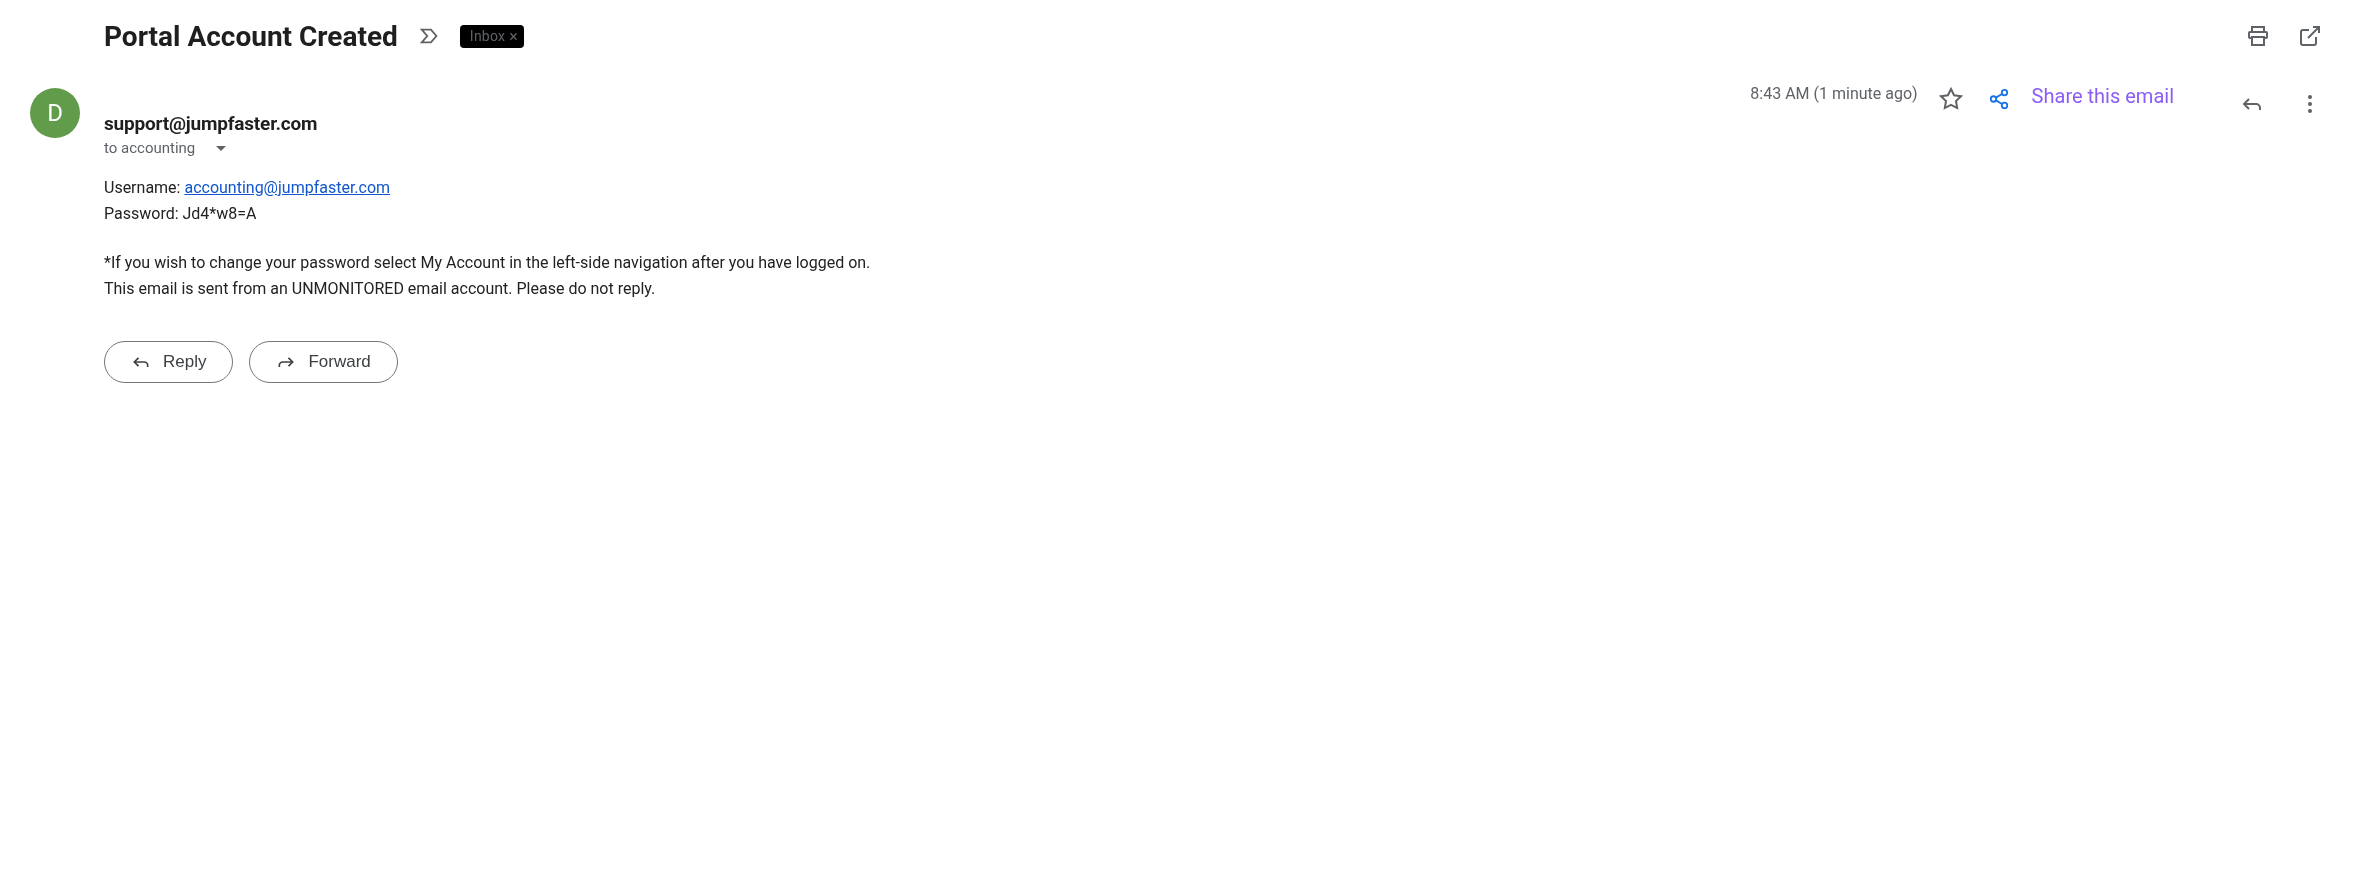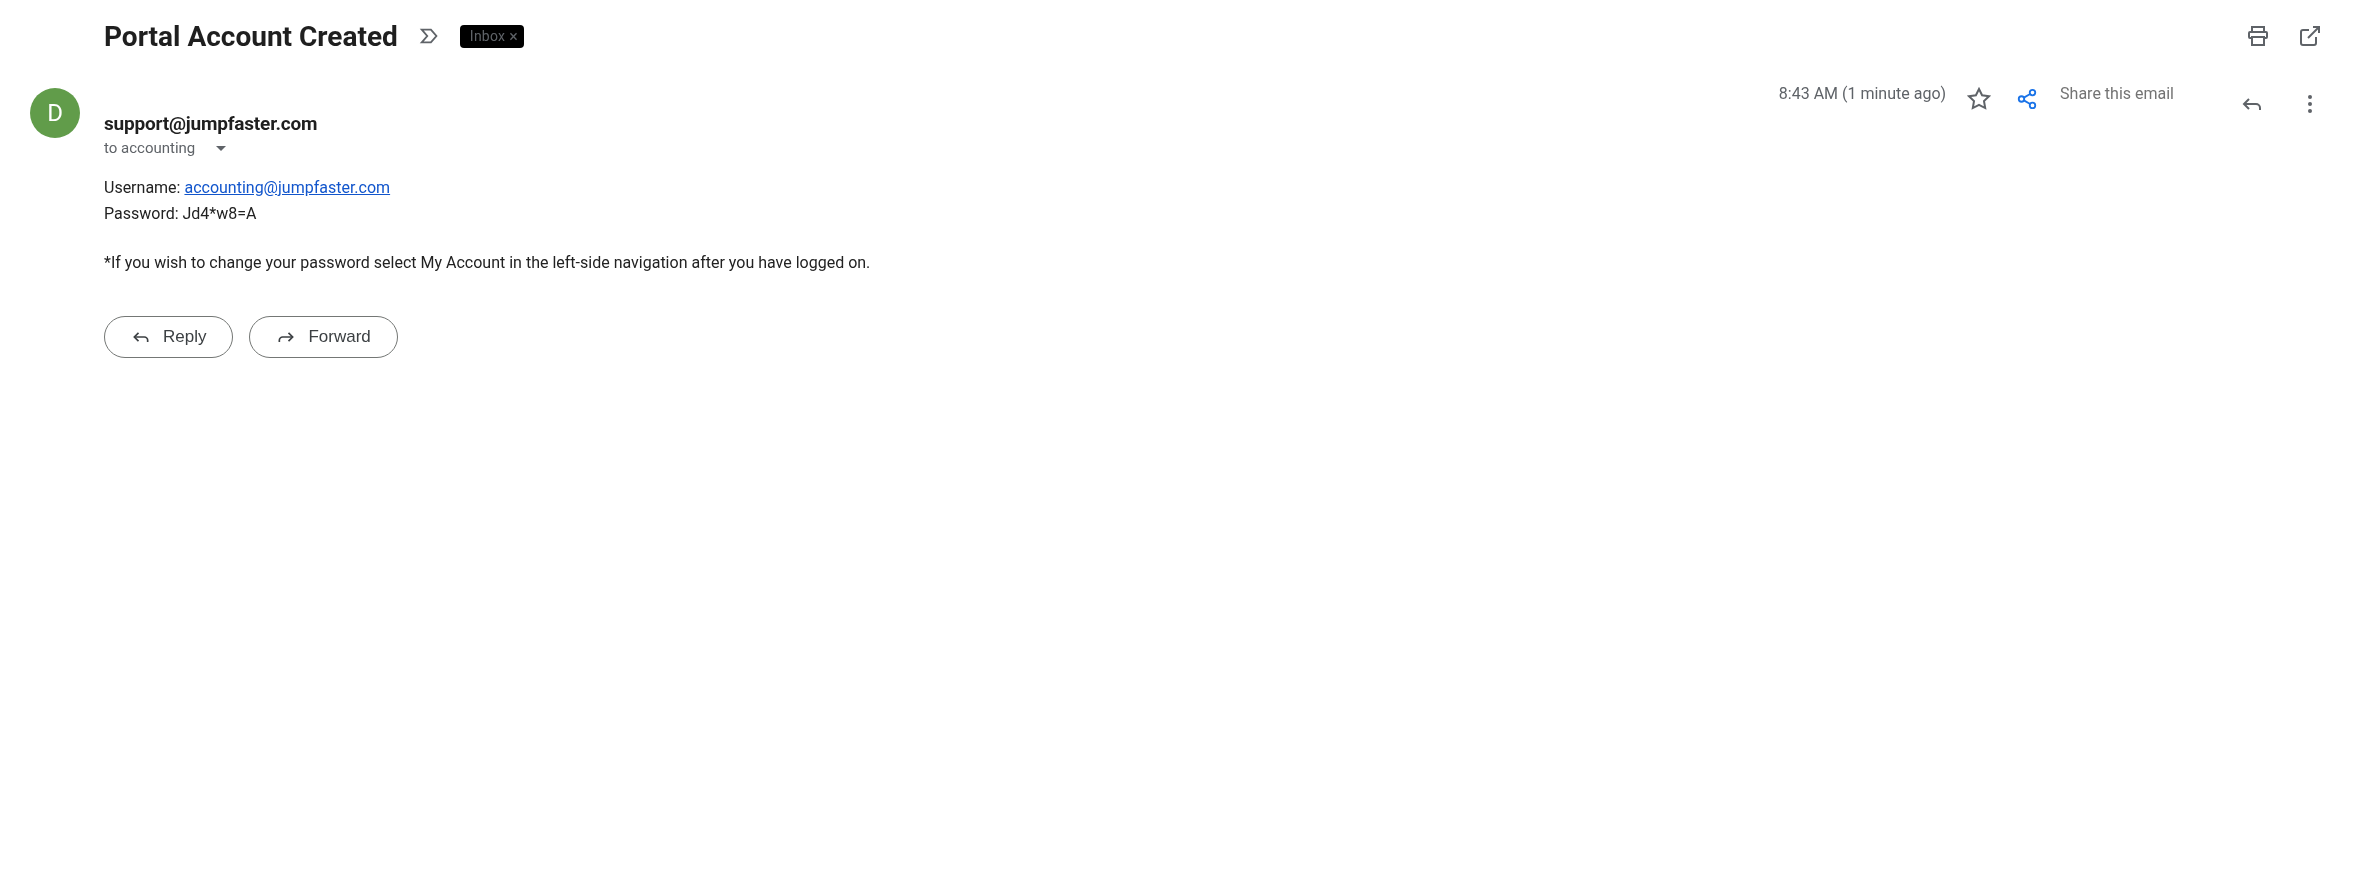--- a/index.html
+++ b/index.html
@@ -103,22 +103,22 @@
       display: flex;
       align-items: flex-start;
       gap: 18px;
     }
     .timestamp {
       font-size: 16px;
       color: #5f6368;
       white-space: nowrap;
     }
     .share-link {
-      color: #737373;
-      font-size: 16px;
+      color: #8b5cf6;
+      font-size: 20px;
       text-decoration: none;
       cursor: pointer;
     }
     .body-content {
       margin-left: 74px;
       margin-top: 18px;
       font-size: 16px;
       color: #222;
       line-height: 1.6;
       max-width: 1300px;
@@ -233,20 +233,21 @@
       <span>Username: </span><a href="#">accounting@jumpfaster.com</a>
     </p>
     <p>
       <span>Password: </span><span>Jd4*w8=A</span>
     </p>
   </div>
 
 
   <p class="body-block">*If you wish to change your password select My Account in the left-side navigation after you have logged on.</p>
 
+  <p class="body-block">This email is sent from an UNMONITORED email account. Please do not reply.</p>
 </div>
 
 <div class="actions">
   <button class="pill-btn">
     <svg width="20" height="20" viewBox="0 0 24 24" fill="none" stroke="#3c4043" stroke-width="2">
       <polyline points="9 17 4 12 9 7"></polyline>
         <path d="M20 18v-2a4 4 0 0 0-4-4H4"></path>
     </svg>
     <span>Reply</span>
   </button>

